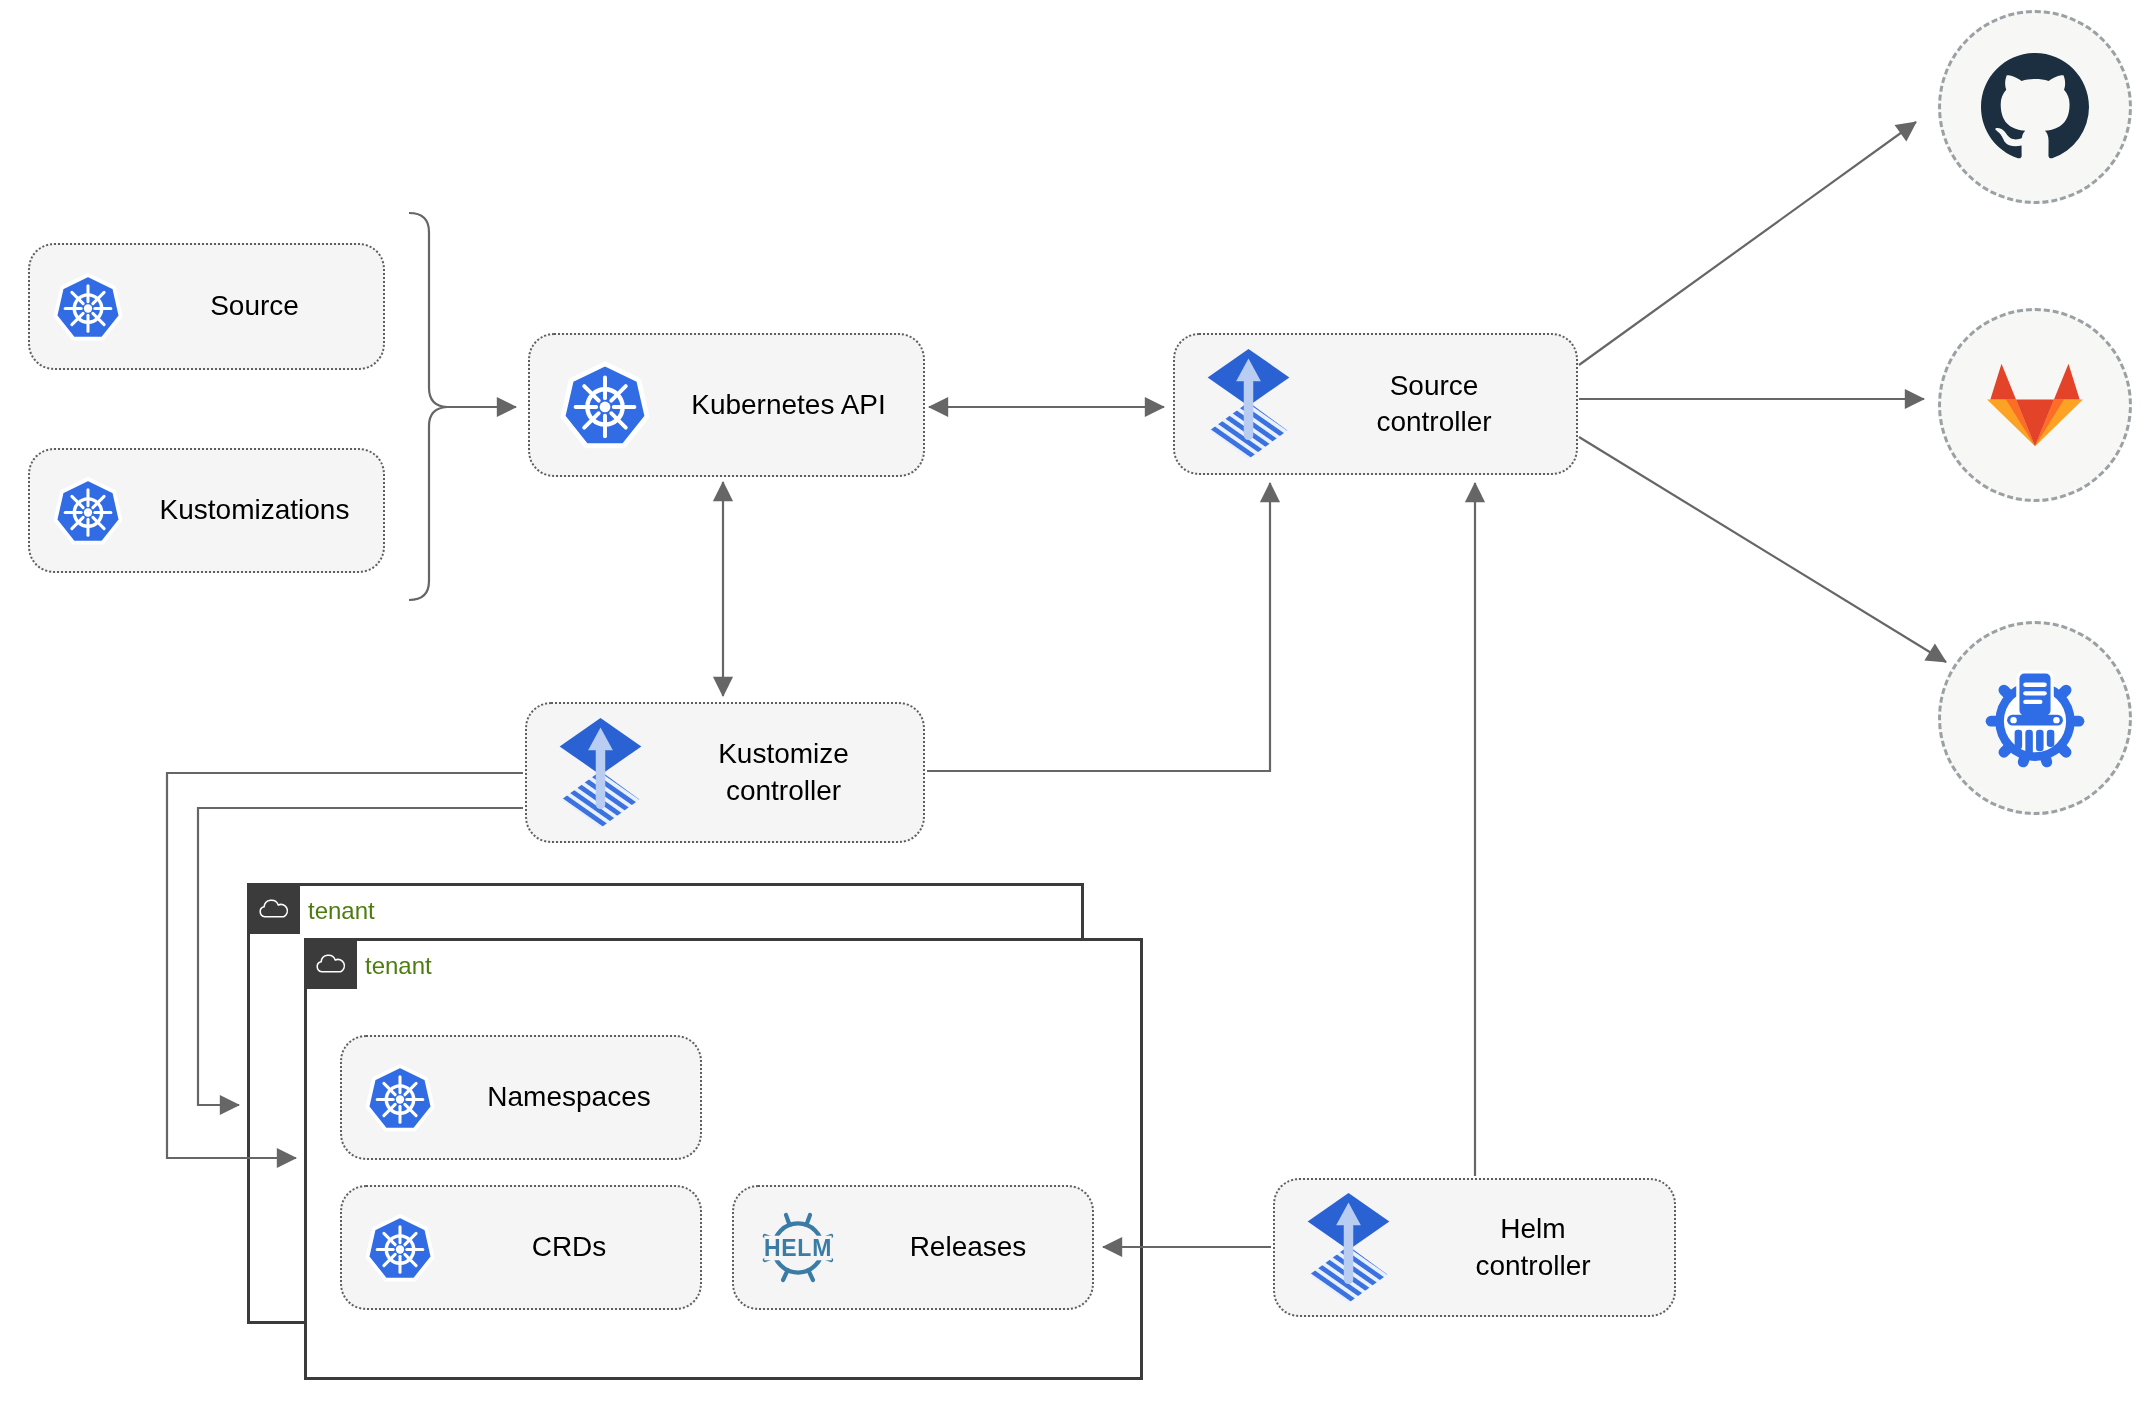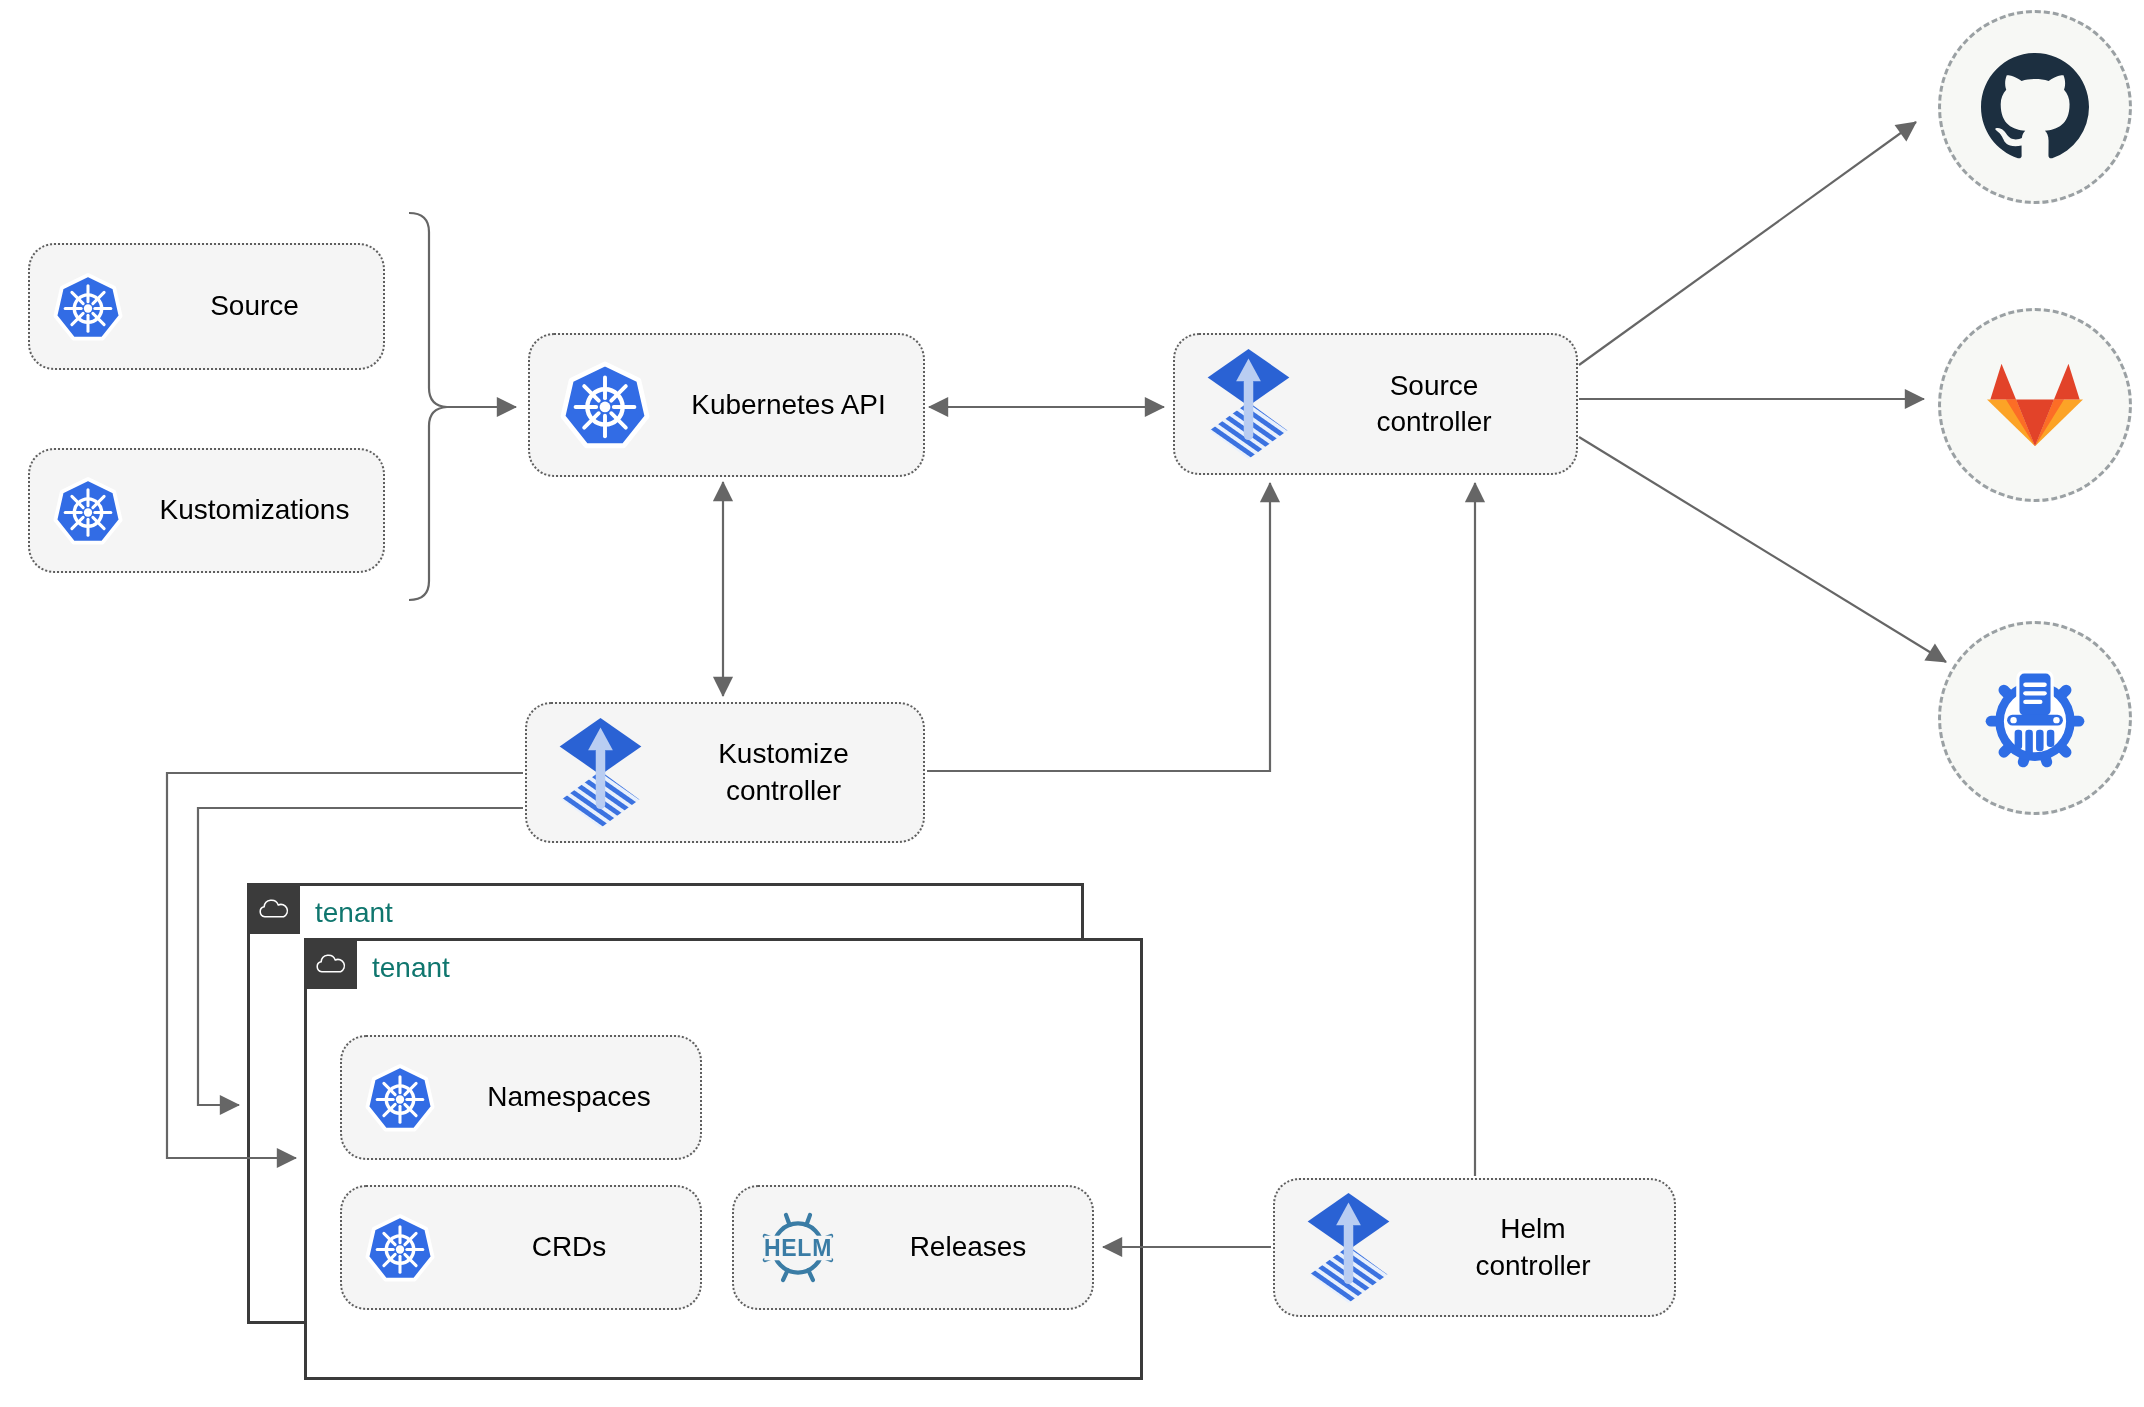--- a/index.html
+++ b/index.html
@@ -11,21 +11,21 @@
     position:absolute; background:#f5f5f5; border:2px dotted #5e5e5e;
     border-radius:26px; display:flex; align-items:center; box-sizing:border-box;
   }
   .node .nicon { flex:0 0 auto; display:flex; align-items:center; justify-content:center; }
   .node .nlabel { flex:1 1 auto; text-align:center; font-size:28px; line-height:1.3; color:#000; }
   .tenant { position:absolute; background:#ffffff; border:3px solid #3b3b3b; box-sizing:border-box; }
   .tenant-header {
     position:absolute; top:-3px; left:-3px; width:53px; height:51px; background:#3b3b3b;
     display:flex; align-items:center; justify-content:center;
   }
-  .tenant-label { position:absolute; left:65px; top:11px; font-size:28px; color:#0f766e; }
+  .tenant-label { position:absolute; left:58px; top:11px; font-size:24px; color:#4d7c0f; }
   .circle-node {
     position:absolute; width:194px; height:194px; border-radius:50%;
     border:3px dashed #9aa0a3; background:#f7f8f5; box-sizing:border-box;
     display:flex; align-items:center; justify-content:center;
   }
   #edges { position:absolute; left:0; top:0; pointer-events:none; }
   svg text.helm-word {
     font-family:"Liberation Sans", sans-serif; font-weight:bold; font-size:30px; letter-spacing:1px;
   }
 </style>

